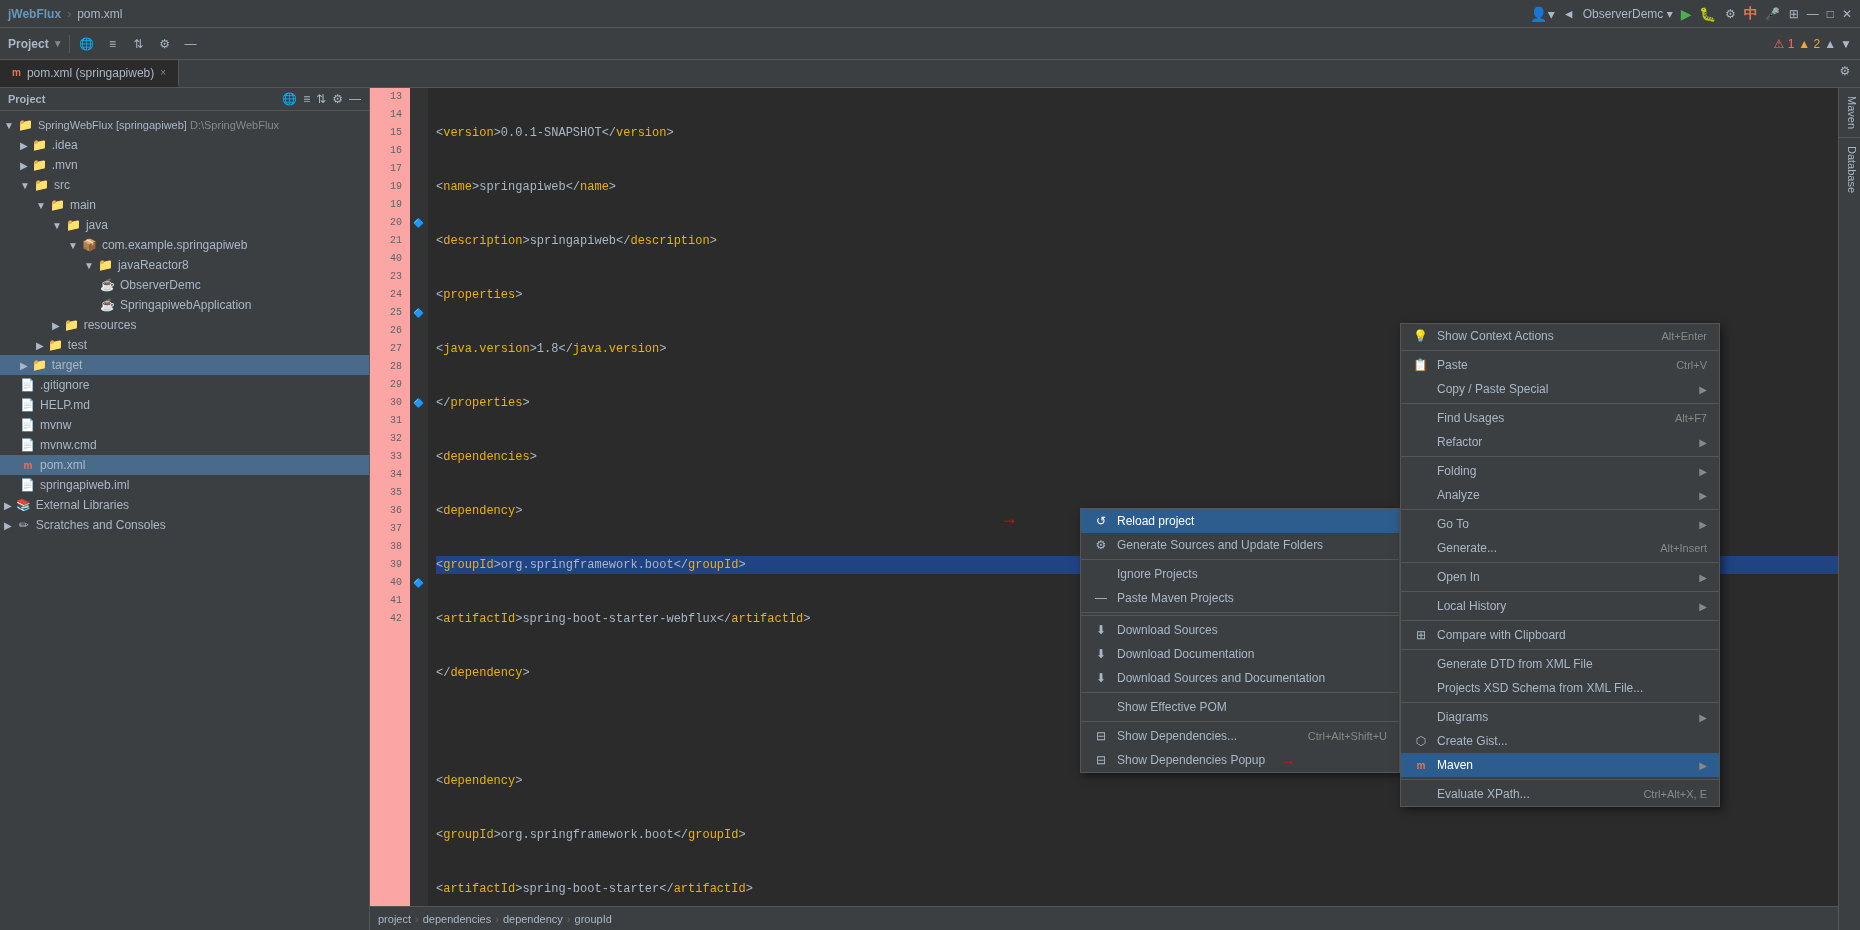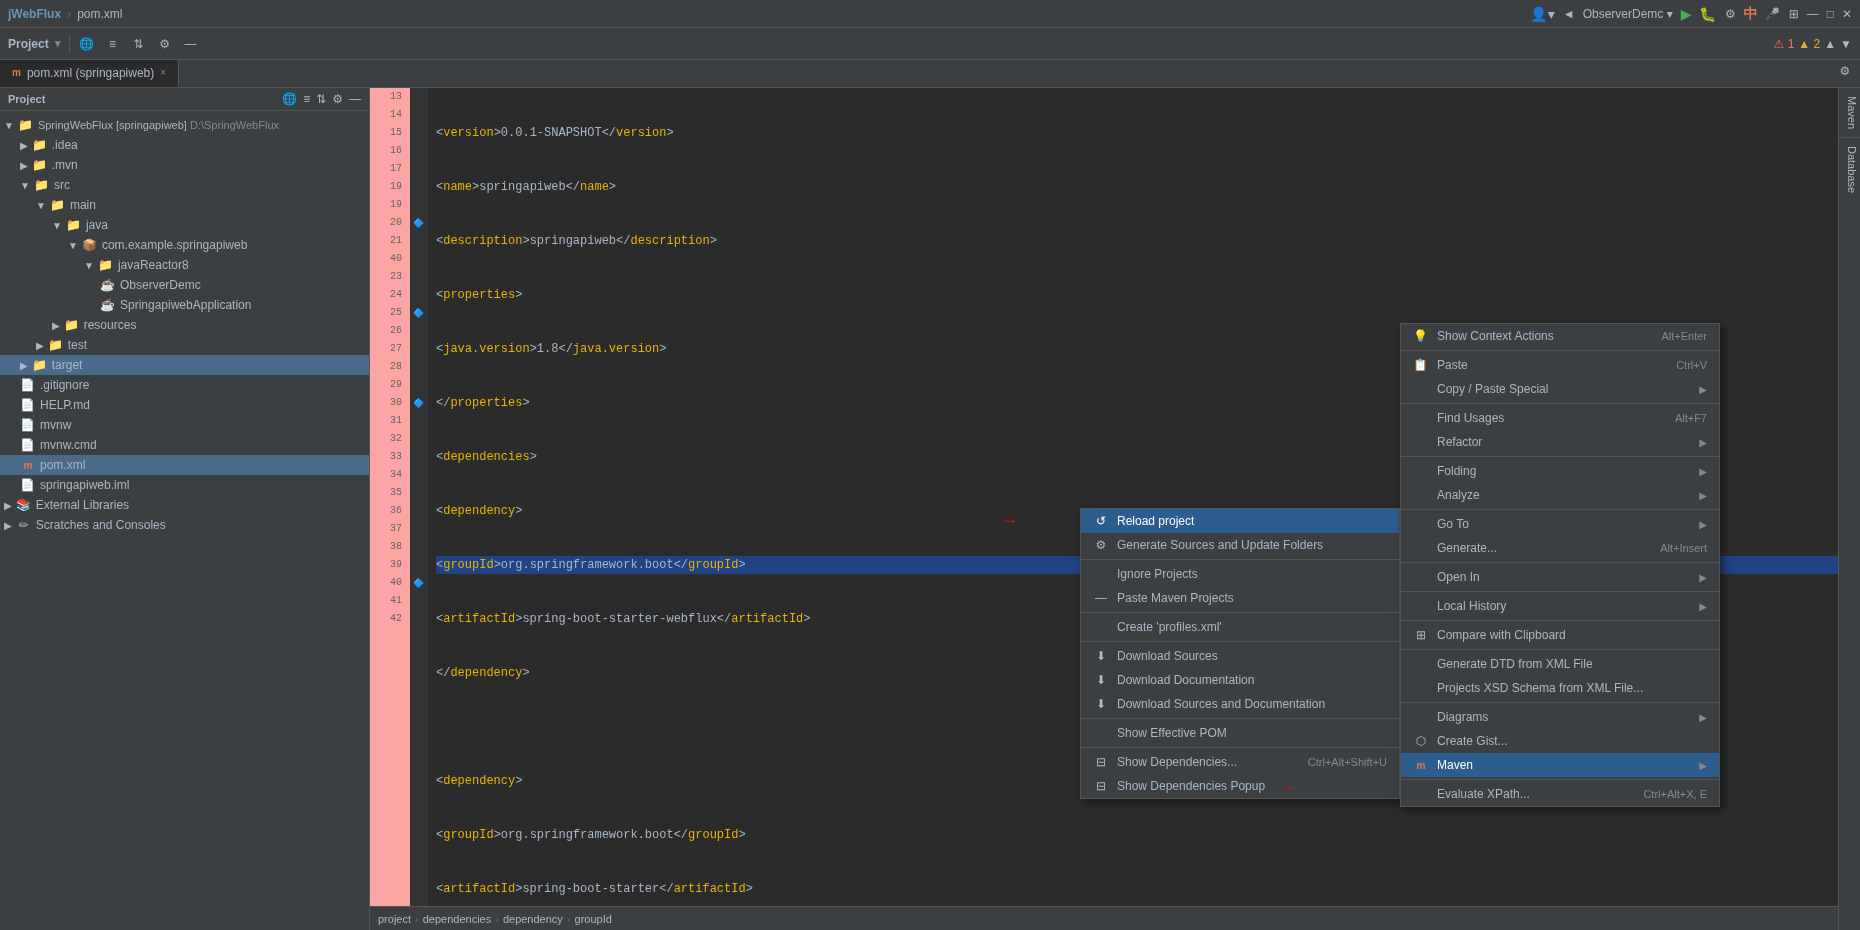--- a/index.html
+++ b/index.html
@@ -611,24 +611,20 @@
         <div class="menu-separator"></div>
         <div class="menu-item">
           <span class="menu-icon"></span>
           <span>Ignore Projects</span>
         </div>
         <div class="menu-item">
           <span class="menu-icon">—</span>
           <span>Paste Maven Projects</span>
         </div>
         <div class="menu-separator"></div>
-        <div class="menu-item">
-          <span class="menu-icon"></span>
-          <span>Create 'profiles.xml'</span>
-        </div>
         <div class="menu-separator"></div>
         <div class="menu-item">
           <span class="menu-icon">⬇</span>
           <span>Download Sources</span>
         </div>
         <div class="menu-item">
           <span class="menu-icon">⬇</span>
           <span>Download Documentation</span>
         </div>
         <div class="menu-item">

